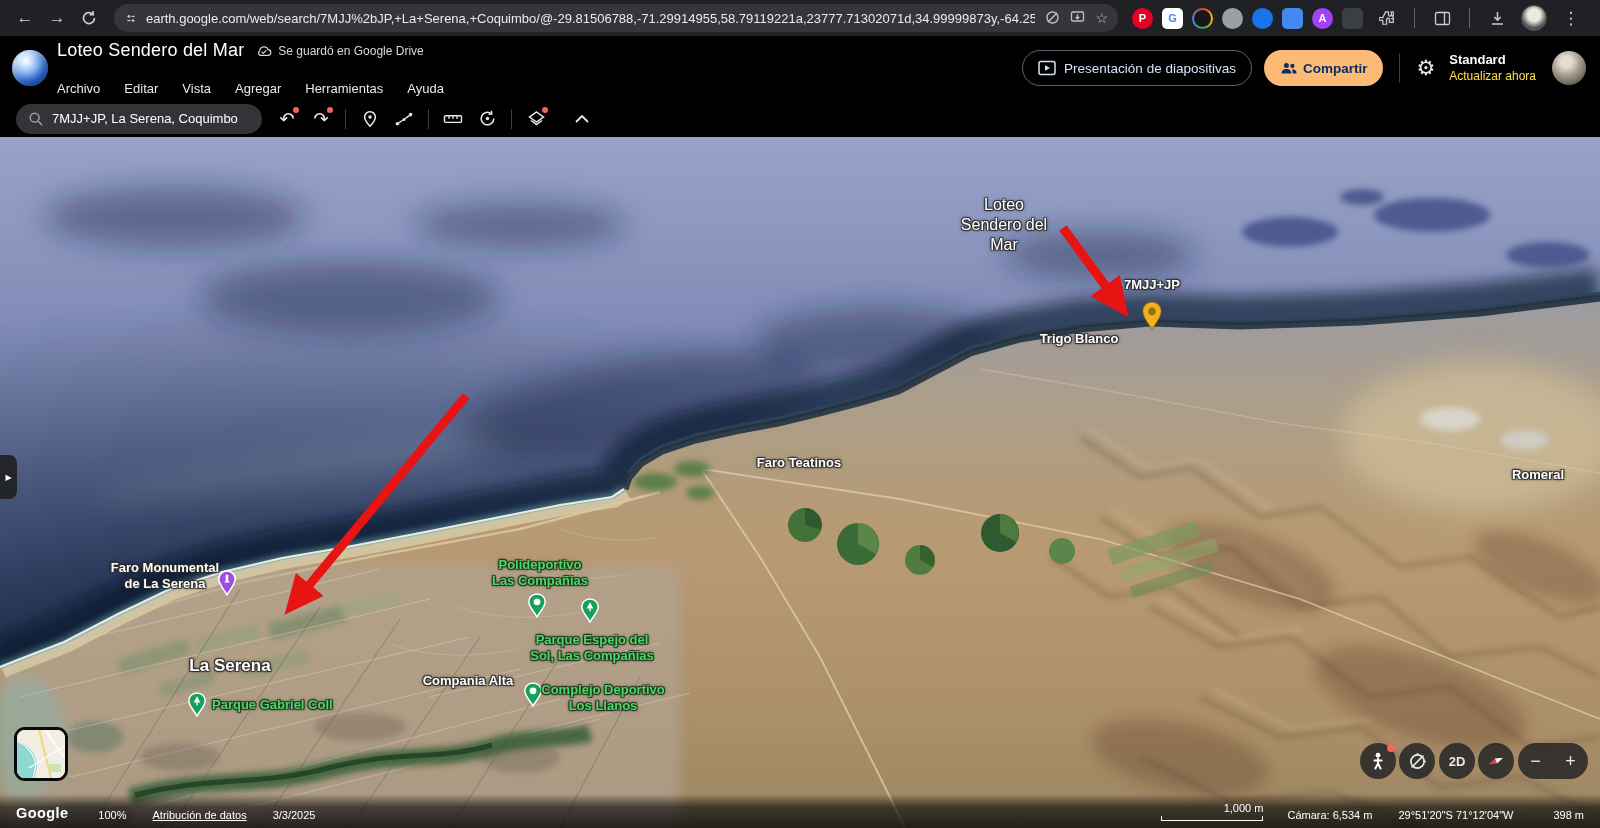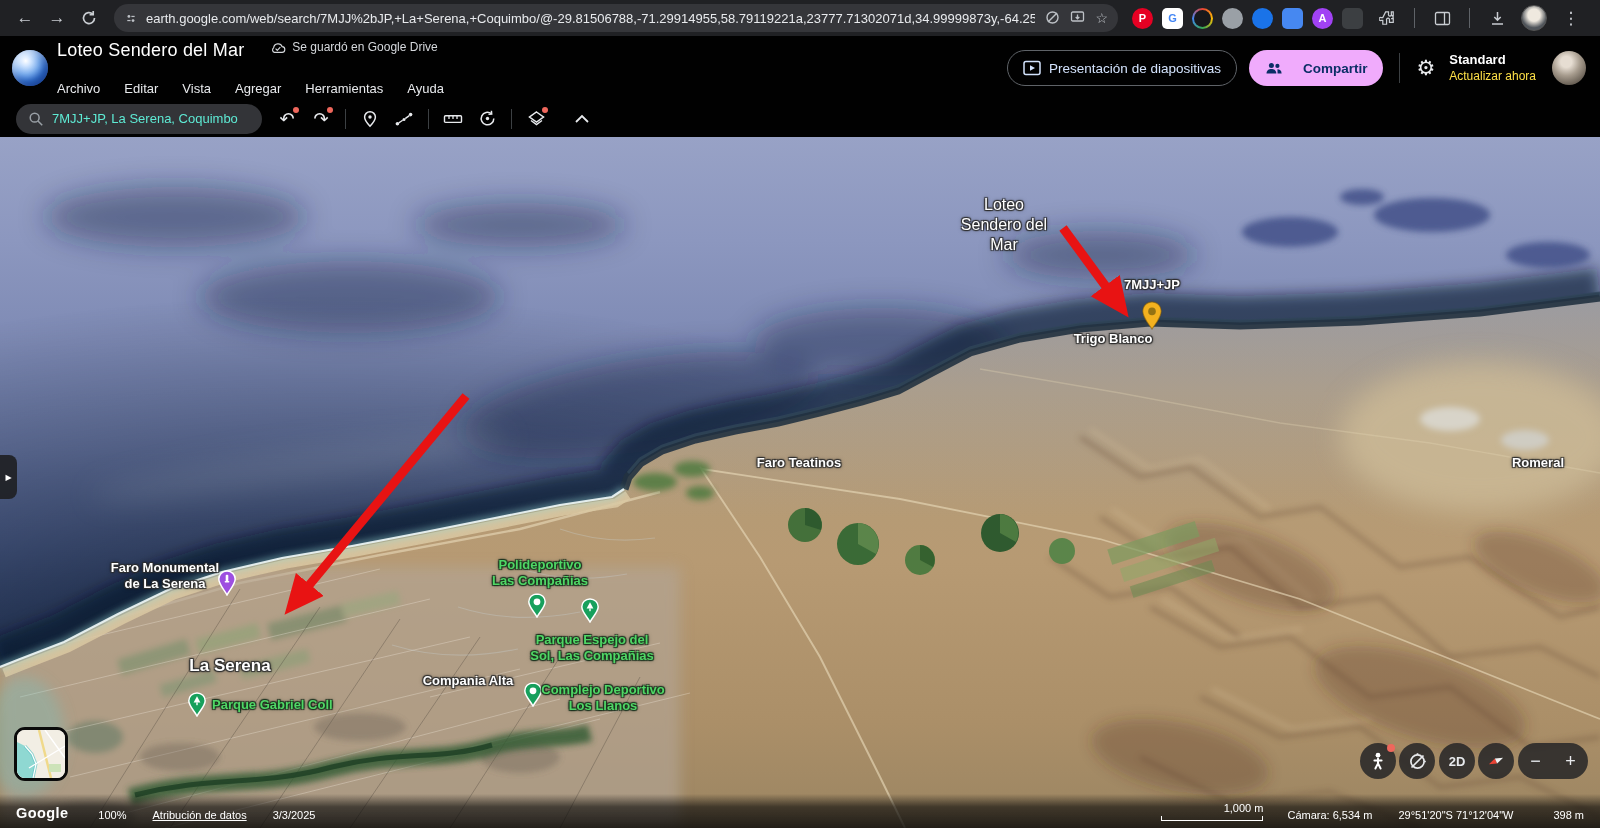--- a/index.html
+++ b/index.html
@@ -23,44 +23,44 @@
   .b-avatar { width:26px; height:26px; border-radius:50%;
               background:radial-gradient(circle at 50% 38%, #efe9df 0 32%, #50555b 66%); border:1px solid #555; }
 
   
   .earth-header { position:absolute; top:36px; left:0; right:0; height:64px; background:#010101;
                   display:flex; align-items:center; }
   .logo { width:36px; height:36px; border-radius:50%; margin:0 9px 0 12px; flex:0 0 auto;
           background:radial-gradient(circle at 38% 30%, #ffffff 0%, #d4e7ff 14%, #7db0f0 40%, #3c7ee0 62%, #2a61c6 82%, #1c4dab 100%);
           box-shadow: inset -4px -5px 9px rgba(10,40,110,.55), inset 3px 4px 6px rgba(255,255,255,.5); }
   .title-col { display:flex; flex-direction:column; justify-content:center; gap:4px; }
-  .title-row { display:flex; align-items:flex-start; gap:26px; }
+  .title-row { display:flex; align-items:center; gap:12px; }
   .doc-title { color:#fff; font-size:18px; letter-spacing:.2px; }
   .saved { display:flex; align-items:center; gap:6px; color:#d5d8dc; font-size:12px; }
   .menu-row { display:flex; gap:24px; }
   .menu-item { color:#e8eaed; font-size:13px;margin-top:16px; }
   .header-right { margin-left:auto; display:flex; align-items:center; padding-right:14px; }
   .btn-outline { display:flex; align-items:center; gap:8px; height:36px; padding:0 15px;
                  border:1px solid #5f6368; border-radius:18px; color:#d3e3fd; font-size:13.5px; }
-  .btn-share { display:flex; align-items:center; gap:20px; height:36px; padding:0 16px; margin-left:12px;
-               background:#f0abfc; border-radius:18px; color:#0b2e66; font-size:13.5px; font-weight:bold;text-align:center; }
+  .btn-share { display:flex; align-items:center; gap:5px; height:36px; padding:0 16px; margin-left:12px;
+               background:#fdba74; border-radius:18px; color:#0b2e66; font-size:13.5px; font-weight:bold;text-align:center; }
   .hdr-div { width:1px; height:30px; background:#3c4043; margin:0 16px; }
   .gear { color:#e8eaed; font-size:21px; margin-right:14px; }
   .plan-col { display:flex; flex-direction:column; line-height:1.25; margin-right:16px; }
   .plan-name { color:#fff; font-size:13px; font-weight:bold; }
   .plan-update { color:#fde047; font-size:12px; }
   .e-avatar { width:34px; height:34px; border-radius:50%;
               background:radial-gradient(circle at 42% 32%, #e6ddd2 0 18%, #a79c8e 45%, #6b6257 75%, #4a443c 100%); }
 
   
   .earth-toolbar { position:absolute; top:100px; left:0; right:0; height:37px; background:#010101;
                    display:flex; align-items:center; padding-left:16px; }
   .search-pill { width:246px; height:30px; background:#333438; border-radius:16px; display:flex;
                  align-items:center; padding:0 12px; gap:8px; }
-  .search-ph { color:#5eead4; font-size:13px; white-space:nowrap; overflow:hidden; }
+  .search-ph { color:#ffffff; font-size:13px; white-space:nowrap; overflow:hidden; }
   .tb-btn { position:relative; width:34px; height:34px; display:flex; align-items:center;
             justify-content:center; color:#e8eaed; font-size:18px; }
   .tb-btn svg { display:block; }
   .dot { position:absolute; top:5px; right:5px; width:6px; height:6px; border-radius:50%; background:#ee675c; }
   .tb-div { width:1px; height:20px; background:#3c4043; margin:0 7px; }
 
   
   .map { position:absolute; top:137px; left:0; width:1600px; height:691px; overflow:hidden; }
   .map svg.layer { position:absolute; top:0; left:0; width:100%; height:100%; }
   .map-label { position:absolute; font-weight:bold; font-size:13px; white-space:nowrap; text-align:center;
@@ -508,23 +508,23 @@
       <path d="M10,4.2 L13.4,10.4 L6.6,10.4 Z" fill="#fff"></path>
         <rect x="9.3" y="10.4" width="1.4" height="2.8" fill="#fff"></rect>
     </svg>
 
     <div class="map-label lbl-w annotation" style="left:1004px; top:58px;">
       <div>Loteo</div>
       <div>Sendero del</div>
       <div>Mar</div>
     </div>
     <div class="map-label lbl-w" style="left:1152px; top:140px;">7MJJ+JP</div>
-    <div class="map-label lbl-w" style="left:1079px; top:194px;margin-left:34px;">Trigo Blanco</div>
+    <div class="map-label lbl-w" style="left:1079px; top:194px;">Trigo Blanco</div>
     <div class="map-label lbl-w" style="left:799px; top:318px;">Faro Teatinos</div>
-    <div class="map-label lbl-w" style="left:1538px; top:318px;">Romeral</div>
+    <div class="map-label lbl-w" style="left:1538px; top:330px;">Romeral</div>
     <div class="map-label lbl-w" style="left:165px; top:423px;">
       <div>Faro Monumental</div>
       <div>de La Serena</div>
     </div>
     <div class="map-label lbl-g" style="left:540px; top:420px;">
       <div>Polideportivo</div>
       <div>Las Compañias</div>
     </div>
     <div class="map-label lbl-g" style="left:592px; top:495px;">
       <div>Parque Espejo del</div>

